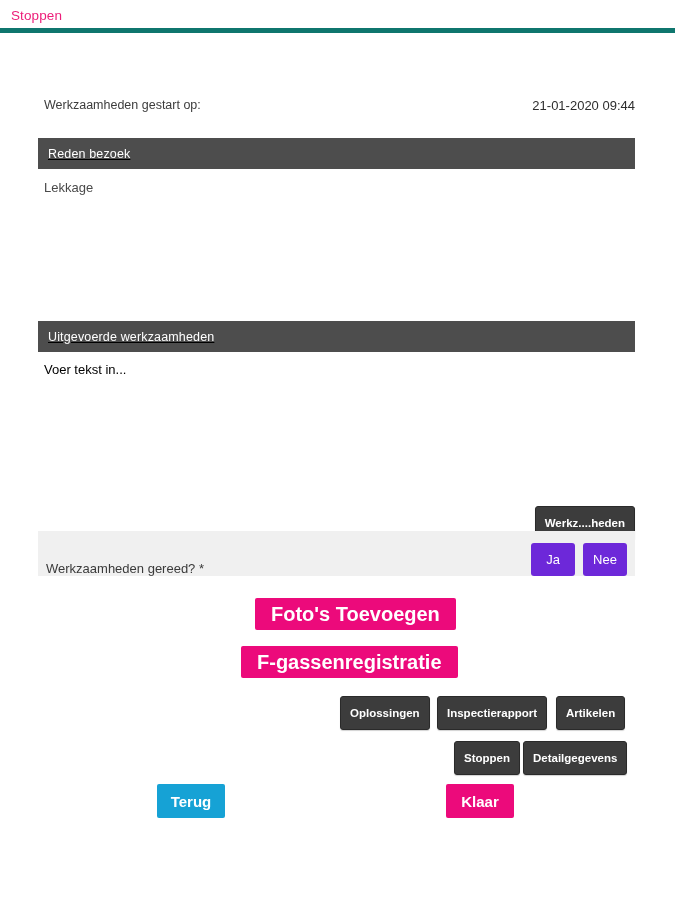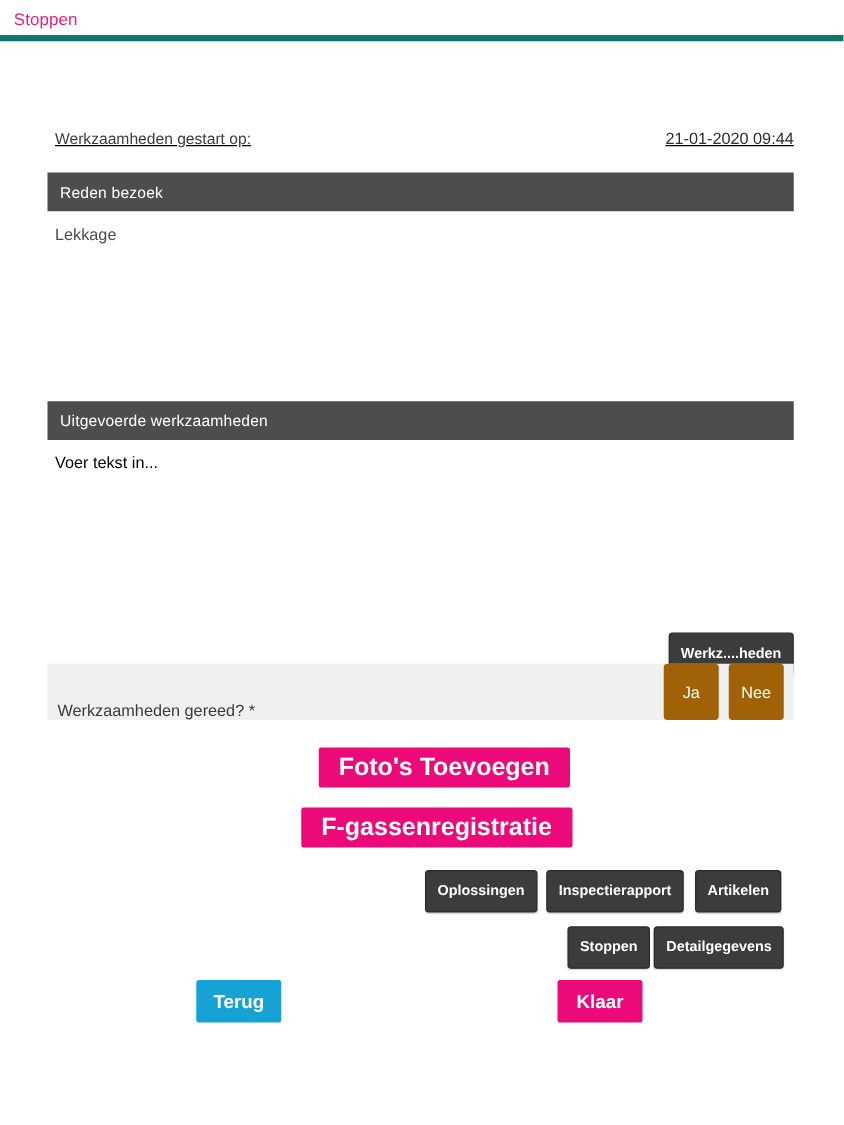--- a/index.html
+++ b/index.html
@@ -54,43 +54,43 @@
   }
 
   
   .meta-row {
     position: absolute;
     left: 44px;
     right: 40px;
     top: 65px;
     height: 20px;
     display: flex;
-    align-items: flex-end;
+    align-items: flex-start;
     justify-content: space-between;
-    text-decoration: underline;
   }
   .meta-label {
     font-size: 12.5px;
     color: #3c3c3c;
   }
   .meta-value {
     font-size: 13px;
     color: #2e2e2e;
   }
 
   
   .section-bar {
     position: absolute;
     left: 38px;
     width: 597px;
     height: 31px;
     background: #4d4d4d;
     display: flex;
     align-items: center;
     padding-left: 10px;
+    text-decoration: underline;
   }
   .section-bar-title {
     font-size: 12.5px;
     color: #ffffff;
     letter-spacing: 0.15px;
   }
   #bar-reden { top: 105px; }
   #bar-uitgevoerd { top: 288px; }
 
   .section-value {
@@ -142,22 +142,22 @@
     align-items: flex-end;
   }
   .gereed-label {
     font-size: 13px;
     color: #3a3a3a;
     margin-left: 8px;
     flex: 1;
   }
   .btn-choice {
     width: 44px;
-    height: 45px;
-    background: #a16207;
+    height: 33px;
+    background: #6d28d9;
     color: #ffffff;
     font-size: 13px;
     border: none;
     border-radius: 3px;
     margin-right: 8px;
     cursor: pointer;
     font-family: "Liberation Sans", sans-serif;
   }
 
   

